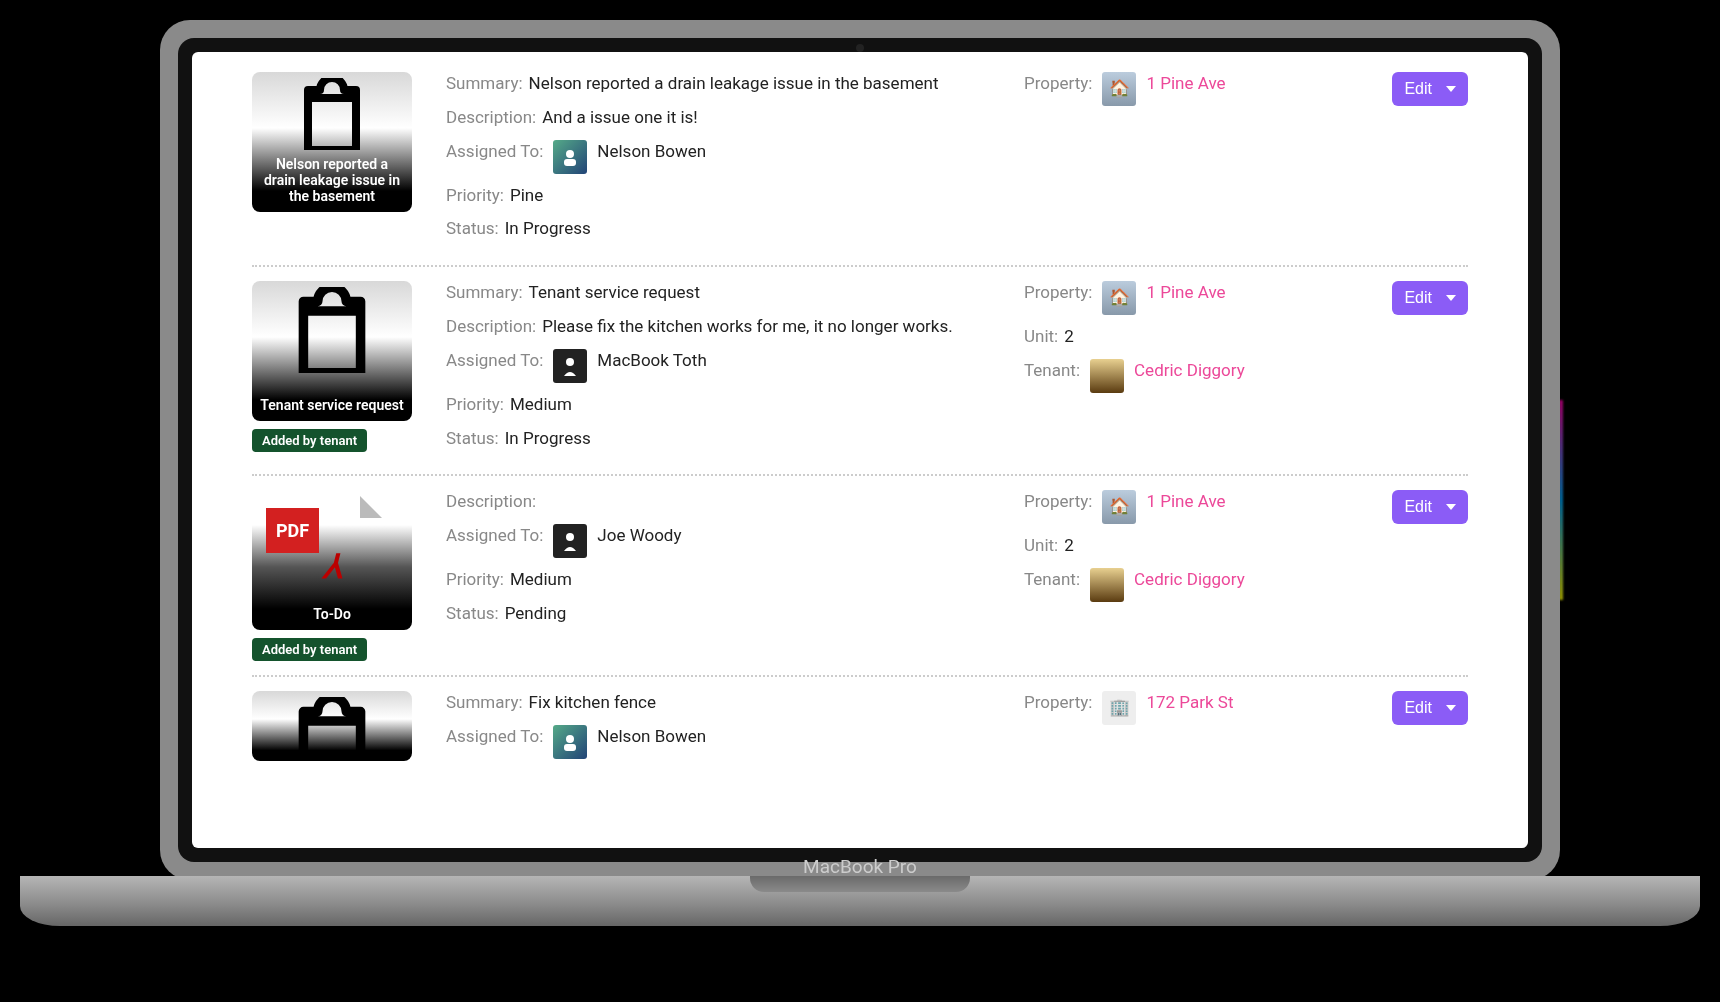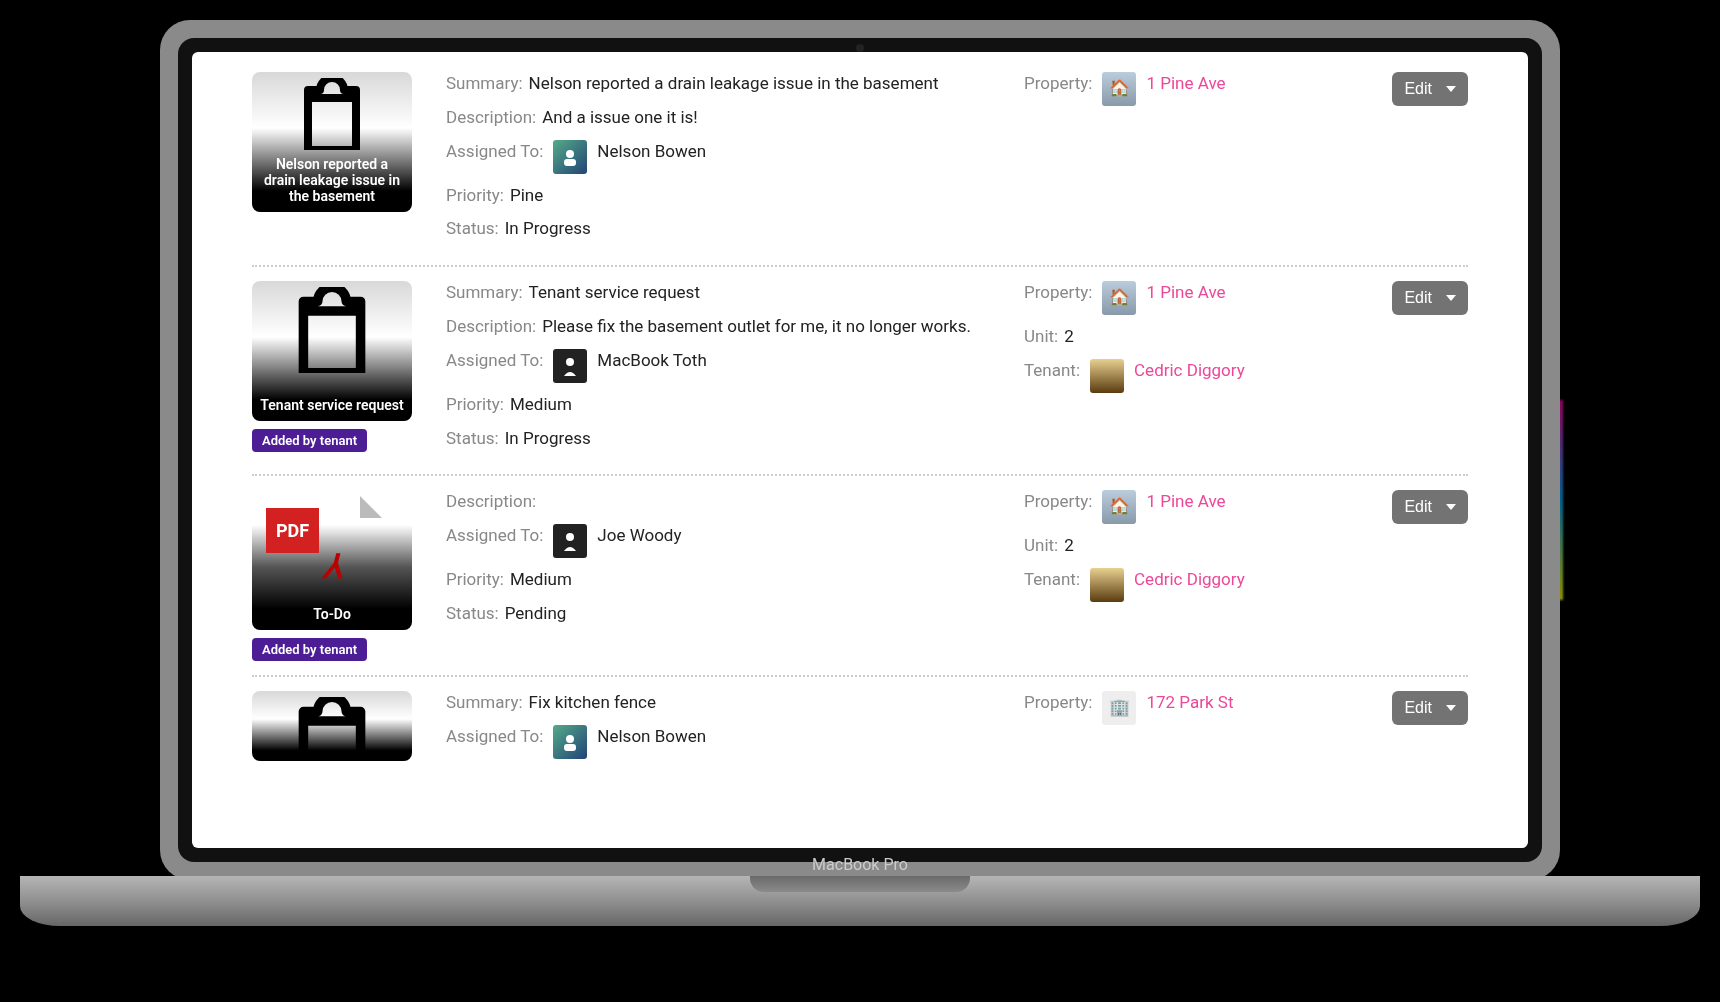--- a/index.html
+++ b/index.html
@@ -65,21 +65,21 @@
     height: 16px;
     background: linear-gradient(#6a6a6a, #8a8a8a);
     border-radius: 0 0 14px 14px;
   }
   .laptop-label {
     position: absolute;
     top: 855px;
     left: 50%;
     transform: translateX(-50%);
     color: #ccc;
-    font-size: 16px;
+    font-size: 19px;
   }
   .side-glow-r {
     position: absolute;
     right: 157px;
     top: 400px;
     width: 4px;
     height: 200px;
     background: linear-gradient(#f0a, #0af, #ff0);
     opacity: 0.6;
     filter: blur(1px);
@@ -139,21 +139,21 @@
     border-top: 22px solid transparent;
   }
   .pdf-acro {
     position:absolute;
     top:52px; left:50%; transform:translateX(-50%);
     color:#b00; font-size:34px; font-style:italic;
   }
   .badge-tenant {
     display: inline-block;
     margin-top: 8px;
-    background: #4c1d95;
+    background: #14532d;
     color: #fff;
     font-size: 13px;
     font-weight: 600;
     padding: 4px 10px;
     border-radius: 4px;
   }
   .details .row, .meta .row {
     margin-bottom: 10px;
     font-size: 17px;
     line-height: 1.4;
@@ -175,21 +175,21 @@
     margin: 0 4px;
     overflow: hidden;
   }
   .avatar.house { background: linear-gradient(#bcd, #89a); }
   .avatar.bldg { background: #eee; color:#999; }
   .avatar.person1 { background: linear-gradient(135deg,#5a8,#247); }
   .avatar.person2 { background: #222; color:#fff; }
   .avatar.person3 { background: linear-gradient(#e8d090,#5a3b10); }
   .actions { display:flex; justify-content:flex-end; align-items:flex-start; }
   .btn-edit {
-    background: #737373;
+    background: #8b5cf6;
     color: #fff;
     border: none;
     border-radius: 6px;
     padding: 8px 12px;
     font-size: 16px;
     cursor: pointer;
     display: inline-flex;
     align-items: center;
     gap: 14px;
   }
@@ -278,21 +278,21 @@
           </div>
           <span class="badge-tenant">Added by tenant</span>
         </div>
         <div class="details">
           <div class="row">
               <span class="lbl">Summary:</span> 
               <span class="val">Tenant service request</span>
             </div>
           <div class="row">
               <span class="lbl">Description:</span> 
-              <span class="val">Please fix the basement outlet for me, it no longer works.</span>
+              <span class="val">Please fix the kitchen works for me, it no longer works.</span>
             </div>
           <div class="row">
               <span class="lbl">Assigned To:</span>
             <span class="avatar person2">
                 <svg width="20" height="20">
                   <circle cx="10" cy="6" r="4" fill="#fff"></circle>
                   <path d="M4 20 q6 -8 12 0" fill="#fff"></path>
                 </svg>
               </span>
             <span class="val">MacBook Toth</span>

